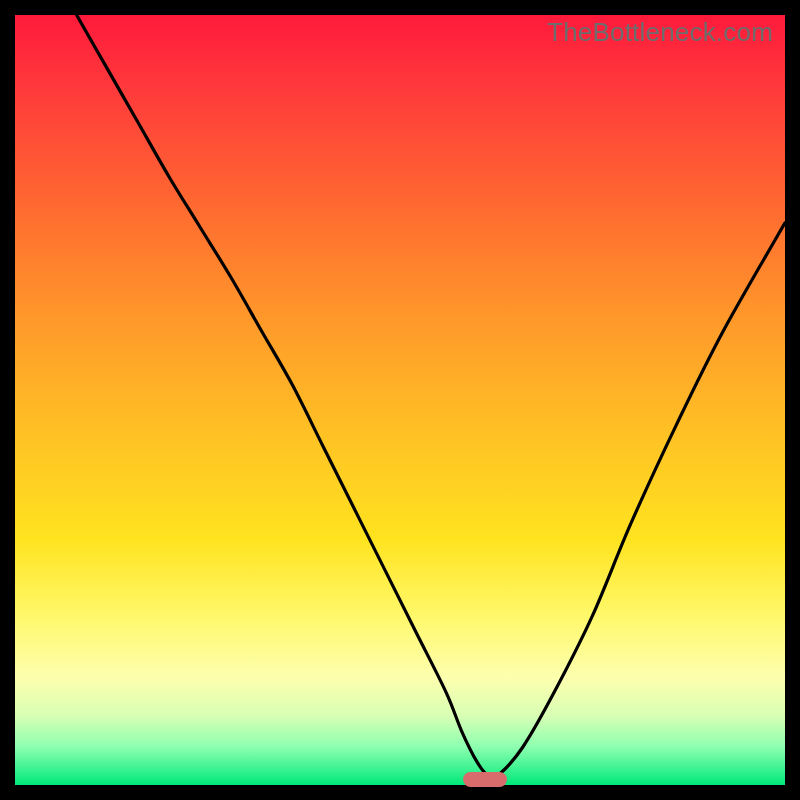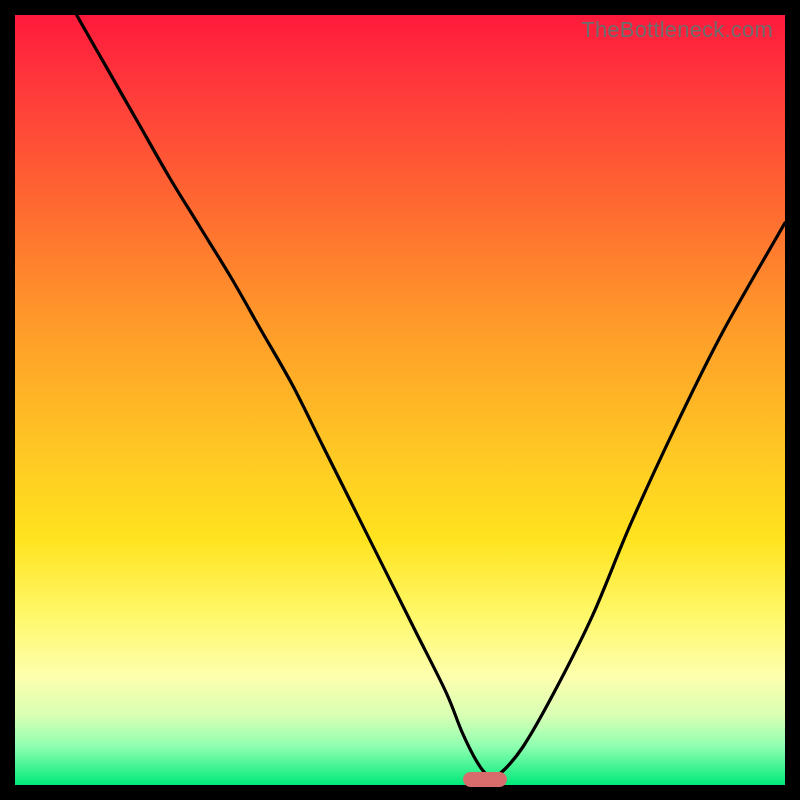--- a/index.html
+++ b/index.html
@@ -34,21 +34,21 @@
       #d8ffb4 91%,
       #8effb0 95%,
       #00e97a 100%
     );
   }
   .watermark {
     position: absolute;
     top: 2px;
     right: 12px;
     font-family: Arial, Helvetica, sans-serif;
-    font-size: 22px;
+    font-size: 26px;
     color: #6d6d6d;
     font-weight: 500;
     letter-spacing: 0.2px;
     user-select: none;
   }
   svg.curve {
     position: absolute;
     left: 0;
     top: 0;
   }

